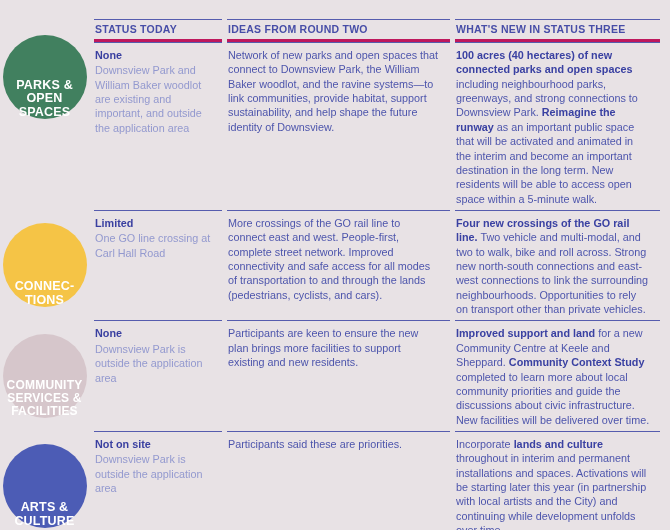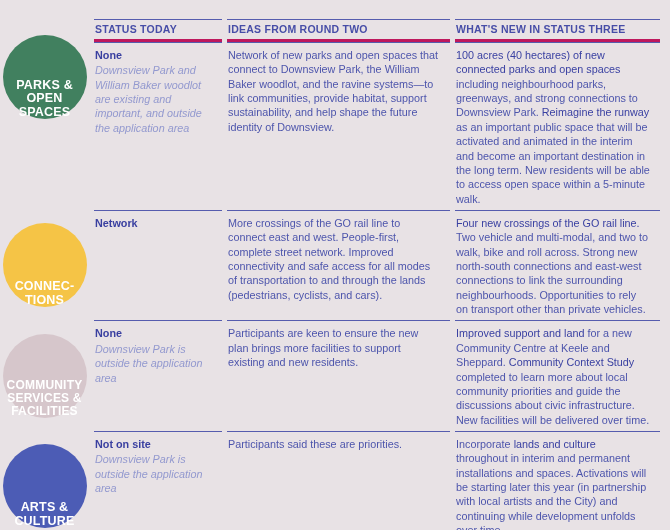--- a/index.html
+++ b/index.html
@@ -68,26 +68,25 @@
     line-height: 1.08;
     letter-spacing: 0.2px;
     white-space: pre-line;
     text-transform: uppercase;
   }
   .status-headline {
     font-weight: bold;
     color: #393fa0;
   }
   .status-detail {
-    font-style: italic;
     color: #9399cf;
     margin-top: 1px;
   }
   .new-cell { color: #4d55ac; }
-  .new-cell b { font-weight: normal; color: #3a41a2; }
+  .new-cell b { font-weight: bold; color: #3a41a2; }
   
   #rows .row:nth-child(1) { min-height: 120px; }
   #rows .row:nth-child(2) { min-height: 99px; }
   #rows .row:nth-child(3) { min-height: 89px; }
   #rows .row:nth-child(4) { min-height: 85px; }
   #rows .row:nth-child(5) { min-height: 73px; }
   #rows .row:nth-child(1) .circle-cell { align-items: flex-start; }
   #rows .row:nth-child(1) .circle { margin-top: -7px; }
   #rows .row:nth-child(3) .circle-label { font-size: 12px; }
   #rows .row:nth-child(5) .circle { width: 78px; height: 78px; }
@@ -121,21 +120,22 @@
   </div>
 
   <div class="row">
     <div class="cell circle-cell">
       <div class="circle" style="background: rgb(245, 196, 70);">
         <span class="circle-label">CONNEC-
 TIONS</span>
       </div>
     </div>
     <div class="cell status-cell">
-      <div class="status-headline">Network</div>
+      <div class="status-headline">Limited</div>
+      <div class="status-detail">One GO line crossing at Carl Hall Road</div>
     </div>
     <div class="cell ideas-cell">More crossings of the GO rail line to connect east and west. People-first, complete street network. Improved connectivity and safe access for all modes of transportation to and through the lands (pedestrians, cyclists, and cars).</div>
     <div class="cell new-cell"><b>Four new crossings of the GO rail line.</b> Two vehicle and multi-modal, and two to walk, bike and roll across. Strong new north-south connections and east-west connections to link the surrounding neighbourhoods. Opportunities to rely on transport other than private vehicles.</div>
   </div>
 
   <div class="row">
     <div class="cell circle-cell">
       <div class="circle" style="background: rgb(214, 198, 203);">
         <span class="circle-label">COMMUNITY
 SERVICES &amp;

